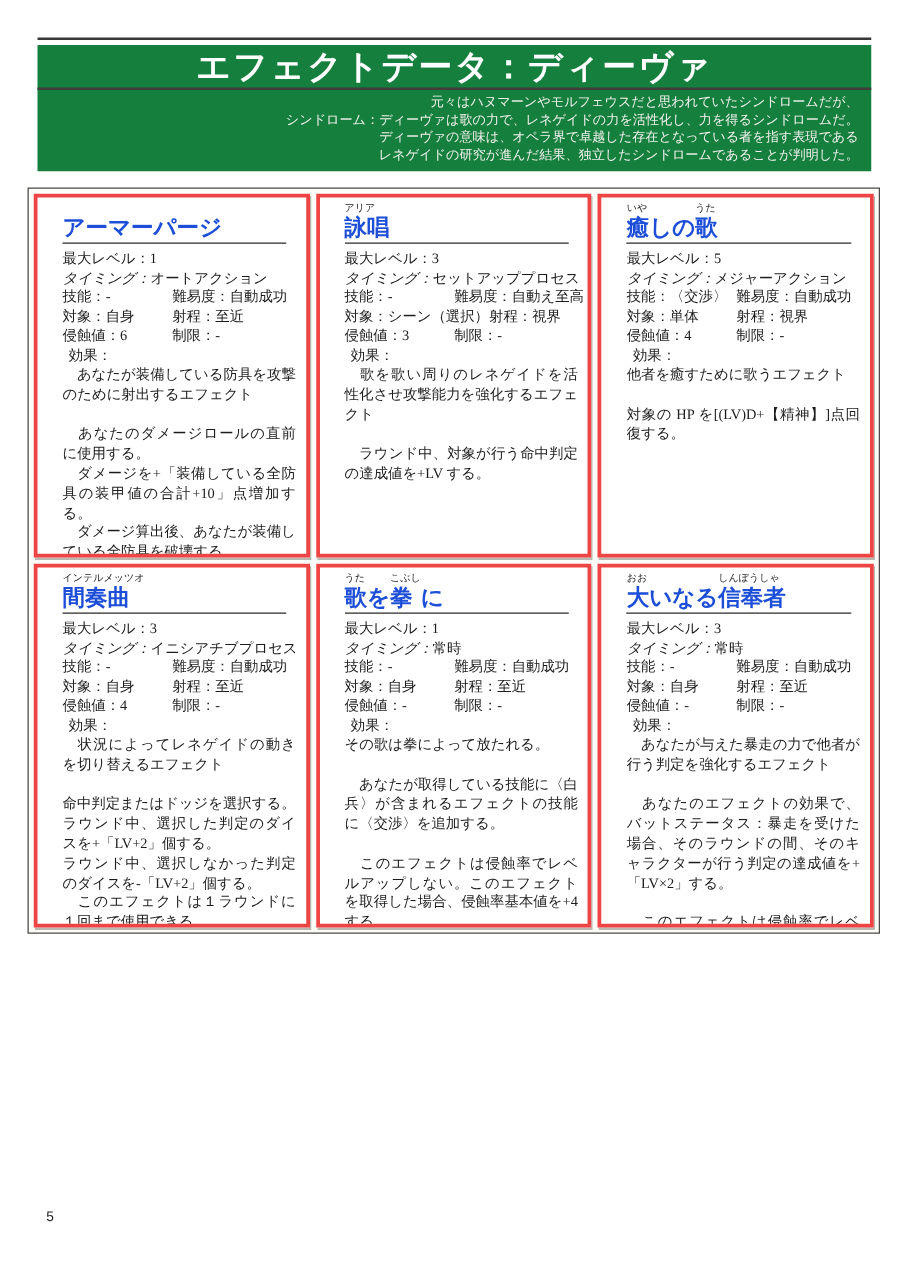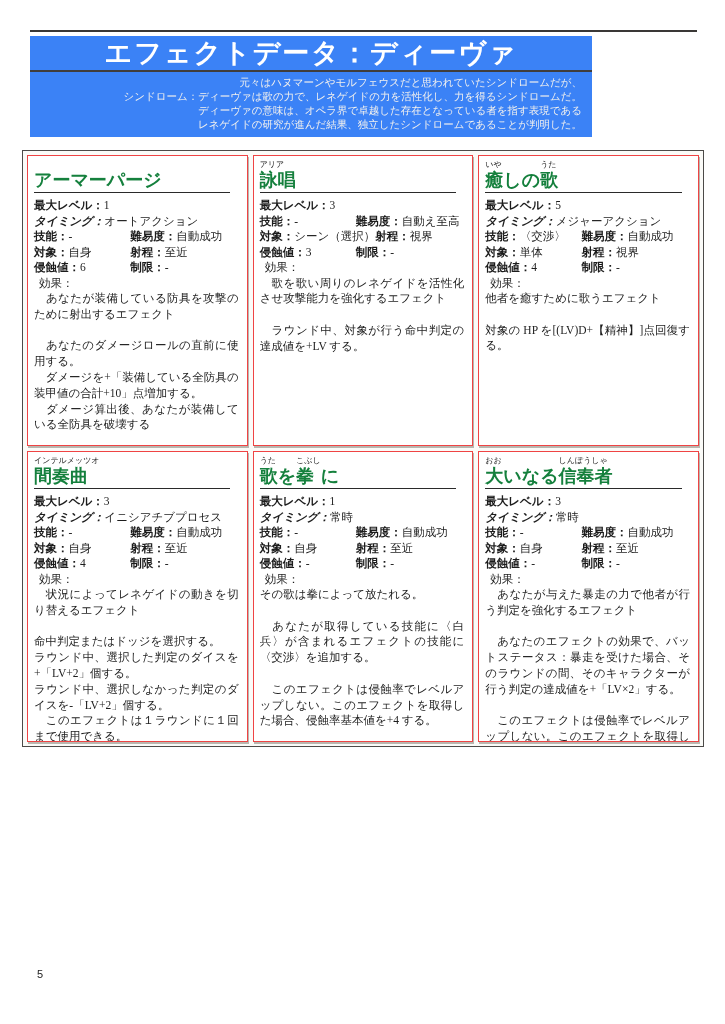--- a/index.html
+++ b/index.html
@@ -2,53 +2,53 @@
 <html><head>
 <meta charset="utf-8">
 <style>
   html,body{margin:0;padding:0;background:#ffffff;}
   .page{
     position:relative;width:725px;height:1024px;background:#ffffff;overflow:hidden;
     font-family:"Liberation Serif","DejaVu Serif",serif;color:#1c1c1c;
   }
   
   .top-rule{position:absolute;left:30px;top:30px;width:667px;height:2px;background:#3a3836;}
-  .band{position:absolute;left:30px;top:36px;width:562px;height:101px;background:#3b82f6;}
+  .band{position:absolute;left:30px;top:36px;width:667px;height:101px;background:#15803d;}
   .band-title{
     text-align:center;color:#ffffff;font-size:27px;font-weight:bold;
     letter-spacing:2px;line-height:33px;padding-top:1px;
   }
   .band-sep{border-bottom:2px solid #403d3b;margin-top:0px;}
   .band-desc{padding:4px 10px 0 0;}
   .desc-line{
     text-align:right;color:#f3f1ee;font-size:10.5px;line-height:14px;white-space:nowrap;
   }
   
   .grid-box{
     position:absolute;left:22px;top:150px;width:682px;height:597px;
     border:1px solid #4c4a48;background:#fbfbf8;box-sizing:border-box;
     padding:4px;display:grid;grid-template-columns:repeat(3,1fr);
     grid-template-rows:1fr 1fr;gap:5px;
   }
   .card{
-    background:#ffffff;border:1px solid #ef4444;box-shadow:1px 2px 0 #b9b7b0;
-    box-sizing:border-box;padding:4px 8px 0 6px;overflow:hidden;
+    background:#ffffff;border:3px solid #ef4444;box-shadow:1px 2px 0 #b9b7b0;
+    box-sizing:border-box;padding:4px 8px 0 20px;overflow:hidden;
   }
   .title-wrap{
     border-bottom:1.5px solid #2a2a2a;width:96%;padding-bottom:1px;
     white-space:nowrap;line-height:1;
   }
   .seg{display:inline-block;vertical-align:bottom;text-align:left;}
   .seg .rb{display:block;font-size:8px;line-height:10px;height:10px;color:#222;}
-  .seg .bs{display:block;font-size:18px;font-weight:bold;line-height:21px;color:#15803d;}
+  .seg .bs{display:block;font-size:18px;font-weight:bold;line-height:21px;color:#1d4ed8;}
   .stats{margin-top:5px;font-size:11.5px;line-height:15.5px;}
   .stat-row{display:flex;}
   .stat{flex:0 0 47%;white-space:nowrap;}
   .stat.wide{flex:1 1 auto;}
-  .lb{font-weight:bold;margin-top:12px;}
+  .lb{font-weight:normal;margin-top:12px;}
   .lb.italic{font-style:italic;}
   .effect-label{font-weight:normal;font-size:11.5px;line-height:15.5px;padding-left:5px;}
   .effect{font-size:11.5px;line-height:15.8px;text-align:justify;word-break:break-all;}
   .eline{min-height:15.8px;}
   
   .pagenum{position:absolute;left:37px;top:968px;font-size:11px;color:#222;
     font-family:"Liberation Sans","DejaVu Sans",sans-serif;}
 </style>
 </head>
 <body>
@@ -101,20 +101,23 @@
         </div>
   </div>
 
   <div class="card">
     <div class="title-wrap"><span class="seg"><span class="rb">アリア</span><span class="bs">詠唱</span></span></div>
     <div class="stats">
       <div class="stat-row">
         <span class="stat wide"><span class="lb">最大レベル：</span><span>3</span></span>
       </div>
       <div class="stat-row">
+        <span class="stat wide"><span class="lb italic">タイミング：</span><span>セットアッププロセス</span></span>
+      </div>
+      <div class="stat-row">
         <span class="stat"><span class="lb">技能：</span><span>-</span></span>
         <span class="stat wide"><span class="lb">難易度：</span><span>自動え至高</span></span>
       </div>
       <div class="stat-row">
         <span class="stat"><span class="lb">対象：</span><span>シーン（選択）</span></span>
         <span class="stat wide"><span class="lb">射程：</span><span>視界</span></span>
       </div>
       <div class="stat-row">
         <span class="stat"><span class="lb">侵蝕値：</span><span>3</span></span>
         <span class="stat wide"><span class="lb">制限：</span><span>-</span></span>

